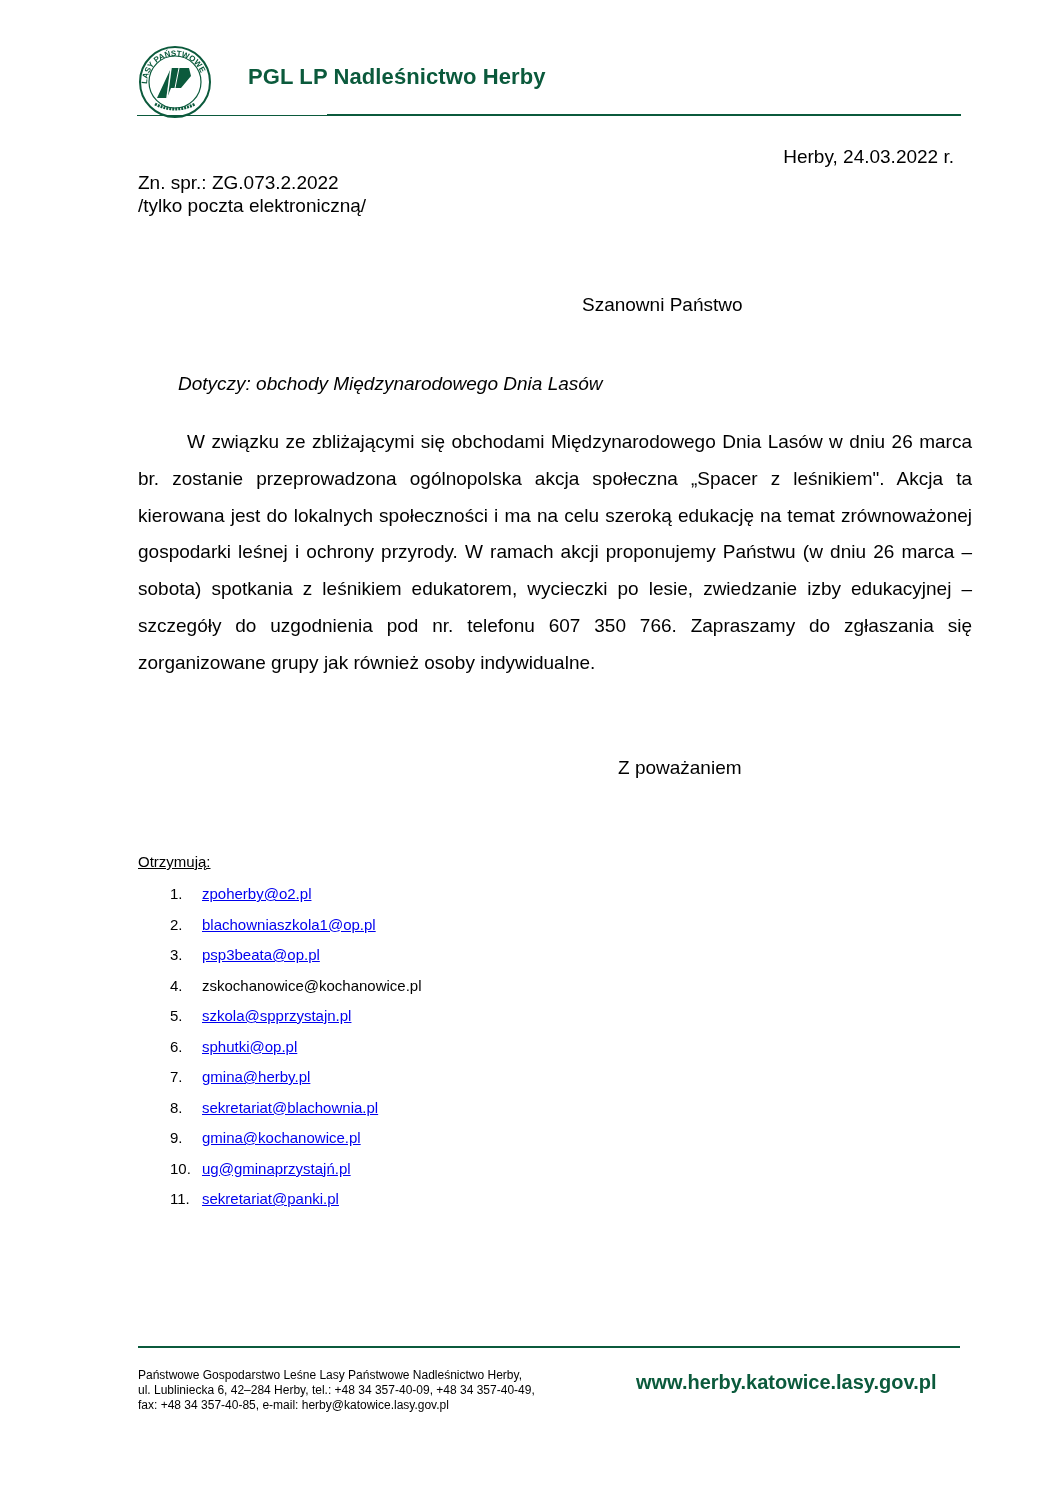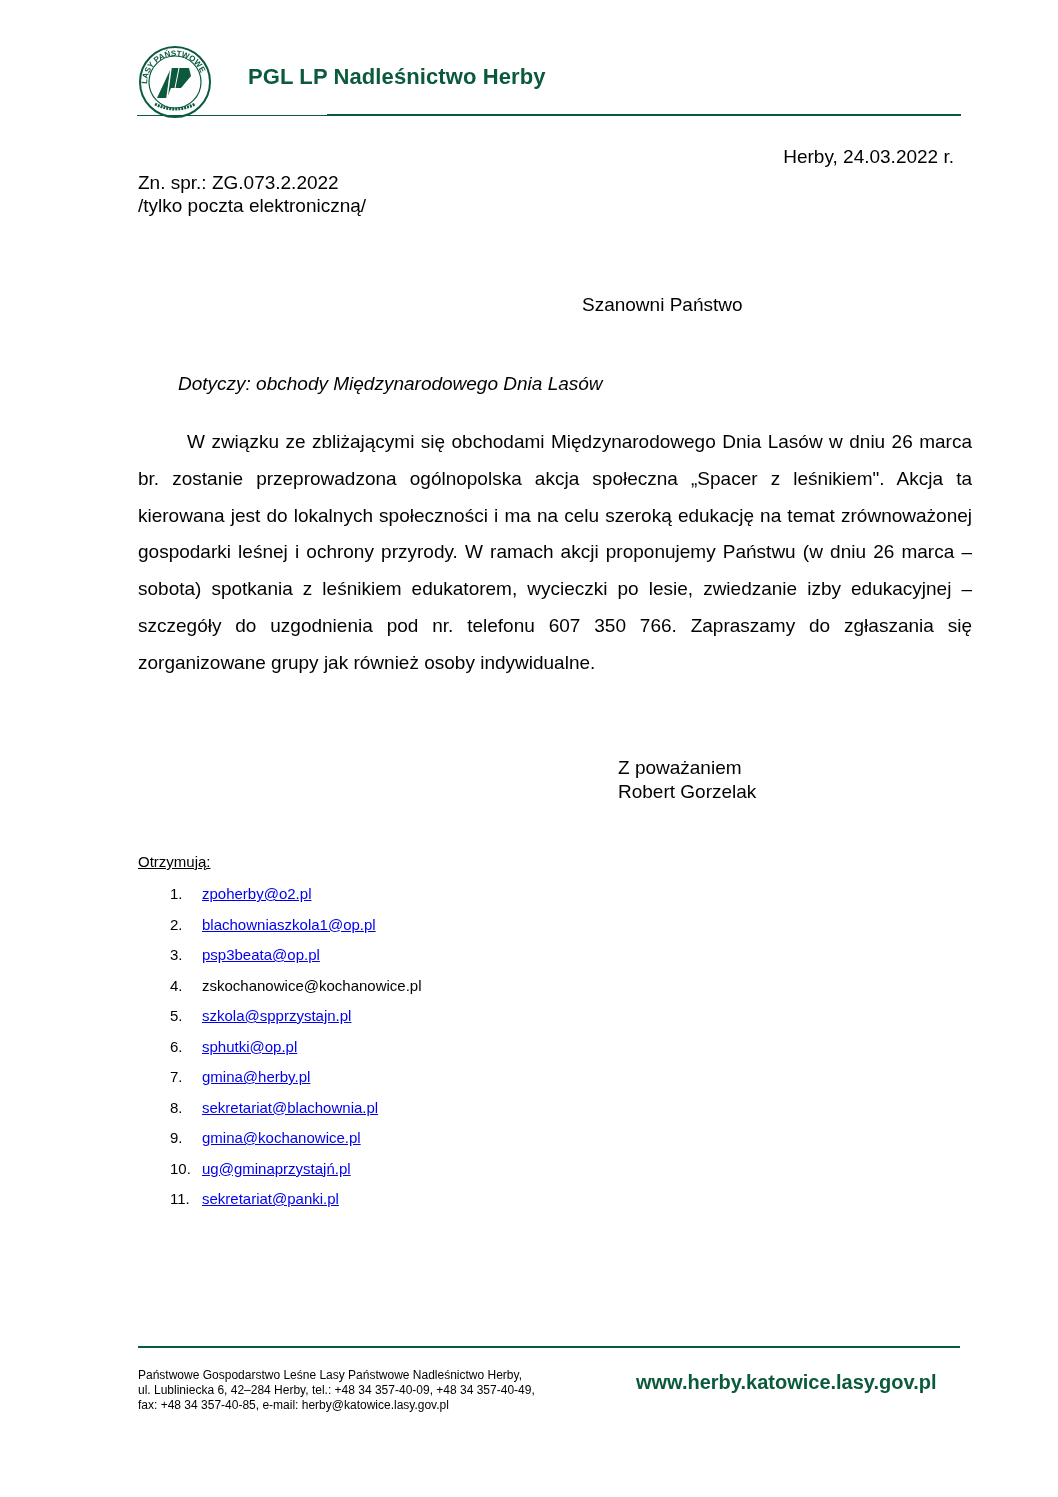--- a/index.html
+++ b/index.html
@@ -56,21 +56,20 @@
 
 <div class="abs greeting">Szanowni Państwo</div>
 <div class="abs subject">Dotyczy: obchody Międzynarodowego Dnia Lasów</div>
 
 <div class="abs body-text">
   <p>W związku ze zbliżającymi się obchodami Międzynarodowego Dnia Lasów w dniu 26 marca br. zostanie przeprowadzona ogólnopolska akcja społeczna „Spacer z leśnikiem". Akcja ta kierowana jest do lokalnych społeczności i ma na celu szeroką edukację na temat zrównoważonej gospodarki leśnej i ochrony przyrody. W ramach akcji proponujemy Państwu (w dniu 26 marca – sobota) spotkania z leśnikiem edukatorem, wycieczki po lesie, zwiedzanie izby edukacyjnej – szczegóły do uzgodnienia pod nr. telefonu 607 350 766. Zapraszamy do zgłaszania się zorganizowane grupy jak również osoby indywidualne.</p>
 </div>
 
 <div class="abs sign">
   <div>Z poważaniem</div>
-  <div>Robert Gorzelak</div>
 </div>
 
 <div class="abs recipients-label">Otrzymują:</div>
 <ul class="abs recipients">
   <li>
       <span class="num">1.</span>
       <a>zpoherby@o2.pl</a>
     </li>
   <li>
       <span class="num">2.</span>

